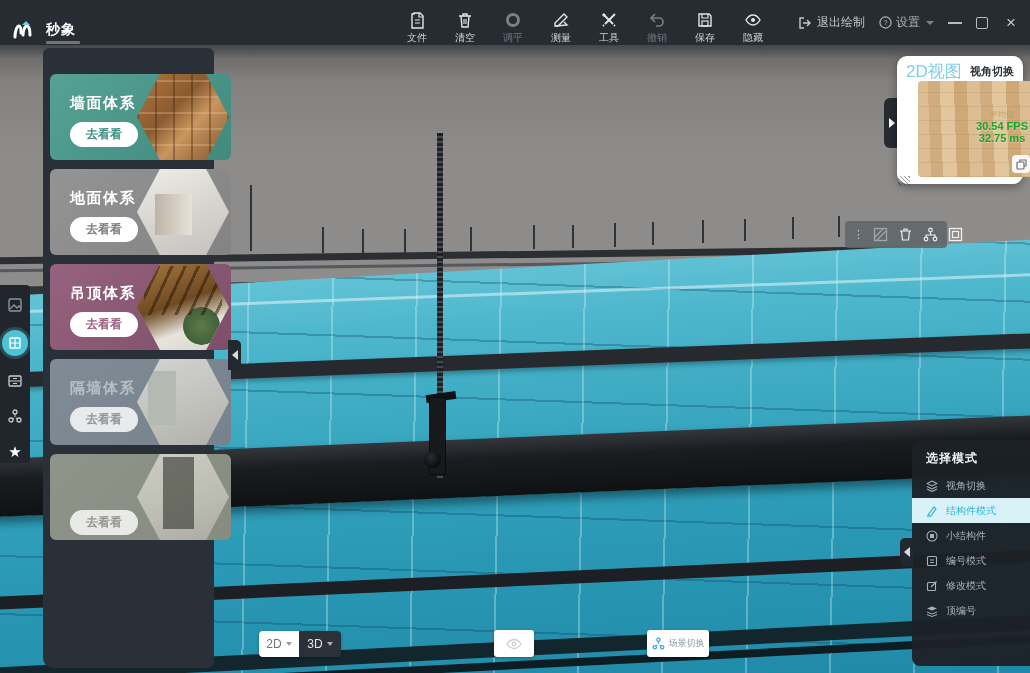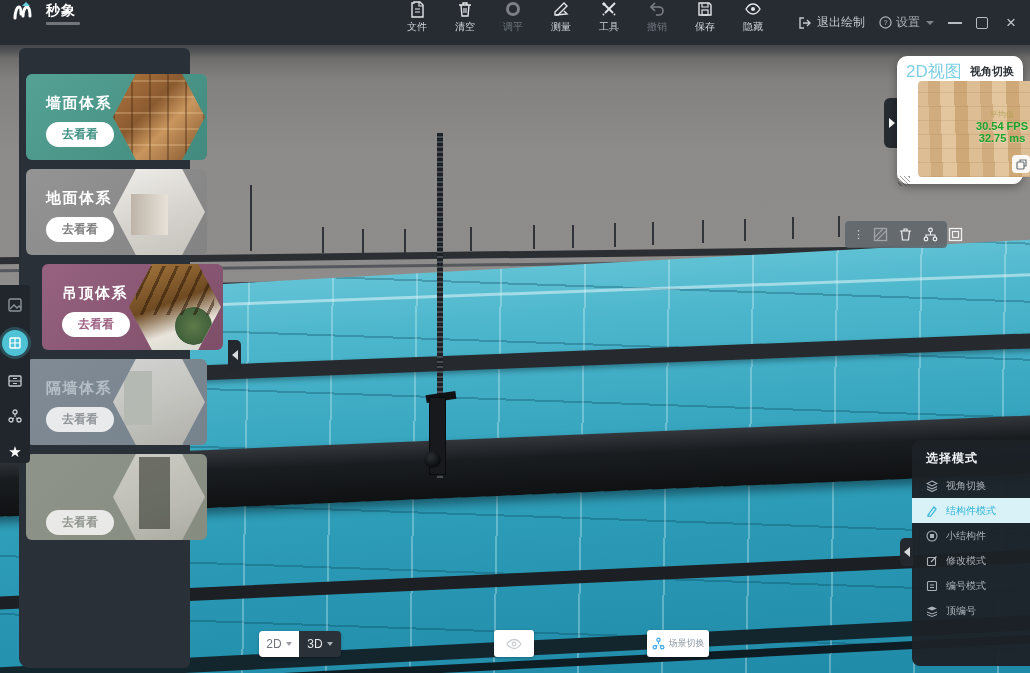--- a/index.html
+++ b/index.html
@@ -1,20 +1,20 @@
 <!DOCTYPE html>
 <html><head>
 <meta charset="utf-8">
 <style>
   * { margin:0; padding:0; box-sizing:border-box; }
   html,body { width:1030px; height:673px; overflow:hidden; }
   body { font-family:"Liberation Sans","DejaVu Sans",sans-serif; background:#8b8987; position:relative; }
 
   
-  .topbar { position:absolute; left:0; top:0; width:1030px; height:45px; background:#272c33; z-index:40; display:flex; align-items:flex-start; }
+  .topbar { position:absolute; left:0; top:0; width:1030px; height:45px; background:#272c33; z-index:40; display:flex; align-items:flex-end; }
   .logo { display:flex; align-items:center; gap:6px; padding-left:12px; width:220px; }
   .logo-text { color:#fff; font-size:14px; font-weight:bold; letter-spacing:1px; line-height:1; }
   .logo-sub { display:block; height:3px; width:34px; background:rgba(255,255,255,.35); margin-top:3px; border-radius:1px; }
   .tool-strip { display:flex; gap:14px; margin-left:180px; }
   .tool-item { width:34px; display:flex; flex-direction:column; align-items:center; gap:2px; cursor:pointer; }
   .tool-item .t-label { font-size:10px; color:#cfd4d9; white-space:nowrap; }
   .tool-item.dim .t-label { color:#6f757d; }
   .tool-item.dim svg { opacity:.45; }
   .topbar-right { position:absolute; right:10px; top:0; height:45px; display:flex; align-items:center; gap:14px; }
   .exit-btn { display:flex; align-items:center; gap:5px; color:#c2c7cc; font-size:12px; cursor:pointer; }
@@ -52,37 +52,37 @@
   .rod-knob { position:absolute; left:424px; top:406px; width:17px; height:17px; border-radius:50%; background:radial-gradient(circle at 40% 35%,#2b2f33,#0a0c0e 70%); }
 
   
   .left-rail { position:absolute; left:0; top:285px; width:30px; height:178px; background:#20262c; z-index:20;
     display:flex; flex-direction:column; align-items:center; gap:15px; padding-top:10px; border-radius:0 4px 4px 0; }
   .rail-btn { width:20px; height:20px; display:flex; align-items:center; justify-content:center; cursor:pointer; }
   .rail-active { width:26px; height:26px; border-radius:50%; background:#4ec3d6; display:flex; align-items:center; justify-content:center; box-shadow:0 0 0 3px rgba(78,195,214,.25); }
   .rail-star { color:#fff; font-size:15px; line-height:1; }
 
   
-  .sidebar { position:absolute; left:19px; top:48px; width:171px; height:620px; background:#2a3037; z-index:10;
+  .sidebar { position:absolute; left:43px; top:48px; width:171px; height:620px; background:#2a3037; z-index:10;
     border-radius:6px 6px 6px 10px; padding:26px 7px 0 7px; display:flex; flex-direction:column; gap:9px; }
   .card { position:relative; width:181px; height:86px; border-radius:6px; overflow:hidden; cursor:pointer; }
   .card-title { position:absolute; left:20px; top:20px; color:#fff; font-size:15px; font-weight:bold; letter-spacing:1.5px; }
   .card-btn { position:absolute; left:20px; top:48px; width:68px; height:25px; border-radius:13px; background:#fff; border:none;
     font-size:12px; font-weight:bold; display:flex; align-items:center; justify-content:center; cursor:pointer; font-family:inherit; }
   .hex { position:absolute; right:2px; top:-2px; width:92px; height:90px;
     clip-path:polygon(26% 0,74% 0,100% 50%,74% 100%,26% 100%,0 50%); }
   .c1 { background:linear-gradient(135deg,#55a294 0%,#418a7d 100%); }
   .c1 .card-btn { color:#3f8f82; }
   .h1 { background:linear-gradient(135deg,#b3793f 0%,#8a5a30 40%,#c9965e 60%,#7c4f2a 100%); }
   .h1:after { content:""; position:absolute; inset:0; background:repeating-linear-gradient(90deg,rgba(60,30,10,.35) 0 2px,transparent 2px 18px),repeating-linear-gradient(0deg,rgba(255,220,170,.25) 0 2px,transparent 2px 16px); }
   .c2 { background:linear-gradient(135deg,#949494 0%,#838384 100%); }
   .c2 .card-btn { color:#7d7d7d; }
   .h2 { background:linear-gradient(160deg,#f0eeea 0%,#d8d5d0 50%,#c4c0ba 100%); }
   .h2:after { content:""; position:absolute; left:20%; top:30%; width:40%; height:45%; background:linear-gradient(90deg,#bdb4a6,#e7e2d9); }
-  .c3 { background:linear-gradient(135deg,#96627f 0%,#7e4e69 100%);margin-left:16px; }
+  .c3 { background:linear-gradient(135deg,#96627f 0%,#7e4e69 100%); }
   .c3 .card-btn { color:#9c5f80; }
   .h3 { background:linear-gradient(160deg,#a9793f 0%,#6e4a22 45%,#e8e4dc 70%,#cfd4c8 100%); }
   .h3:after { content:""; position:absolute; left:8%; top:4%; width:84%; height:55%; background:repeating-linear-gradient(115deg,rgba(40,20,5,.5) 0 3px,transparent 3px 12px); }
   .h3 .plant { position:absolute; right:10%; bottom:8%; width:40%; height:42%; border-radius:50%; background:radial-gradient(circle,#5d7a4a 0%,#41603a 70%,transparent 72%); }
   .c4 { background:linear-gradient(135deg,#808b96 0%,#76828c 100%); }
   .c4 .card-title { color:rgba(228,235,240,.55); }
   .c4 .card-btn { color:#8f9498; background:#e9eaeb; }
   .h4 { background:linear-gradient(160deg,#e3e2de 0%,#cfcdc6 55%,#b9b7ae 100%); opacity:.85; }
   .h4:after { content:""; position:absolute; left:12%; top:15%; width:30%; height:60%; background:#bfc3b9; }
   .c5 { background:linear-gradient(135deg,#8f948a 0%,#878c81 100%); }
@@ -404,31 +404,31 @@
   </div>
   <div class="mode-item">
     <svg width="12" height="12" viewBox="0 0 12 12">
         <circle cx="6" cy="6" r="5" fill="none" stroke="#aab1b8" stroke-width="1.1"></circle>
         <rect x="4" y="4" width="4" height="4" fill="#aab1b8"></rect>
       </svg>
     <span>小结构件</span>
   </div>
   <div class="mode-item">
     <svg width="12" height="12" viewBox="0 0 12 12">
+        <rect x="1.5" y="1.5" width="9" height="9" rx="1" fill="none" stroke="#aab1b8" stroke-width="1.1"></rect>
+        <path d="M4 5h4M4 7.5h4" stroke="#aab1b8" stroke-width="1.1"></path>
+      </svg>
+    <span>编号模式</span>
+  </div>
+  <div class="mode-item">
+    <svg width="12" height="12" viewBox="0 0 12 12">
         <rect x="1.5" y="2.5" width="8" height="8" rx="1" fill="none" stroke="#aab1b8" stroke-width="1.1"></rect>
         <path d="M5 7l5.5-5.5" stroke="#aab1b8" stroke-width="1.3"></path>
       </svg>
     <span>修改模式</span>
-  </div>
-  <div class="mode-item">
-    <svg width="12" height="12" viewBox="0 0 12 12">
-        <rect x="1.5" y="1.5" width="9" height="9" rx="1" fill="none" stroke="#aab1b8" stroke-width="1.1"></rect>
-        <path d="M4 5h4M4 7.5h4" stroke="#aab1b8" stroke-width="1.1"></path>
-      </svg>
-    <span>编号模式</span>
   </div>
   <div class="mode-item">
     <svg width="12" height="12" viewBox="0 0 12 12">
         <path d="M6 1.5l5 2-5 2-5-2z" fill="#aab1b8"></path>
         <path d="M1 7l5 2 5-2M1 9.5l5 2 5-2" fill="none" stroke="#aab1b8" stroke-width="1"></path>
       </svg>
     <span>顶编号</span>
   </div>
 </div>
 

